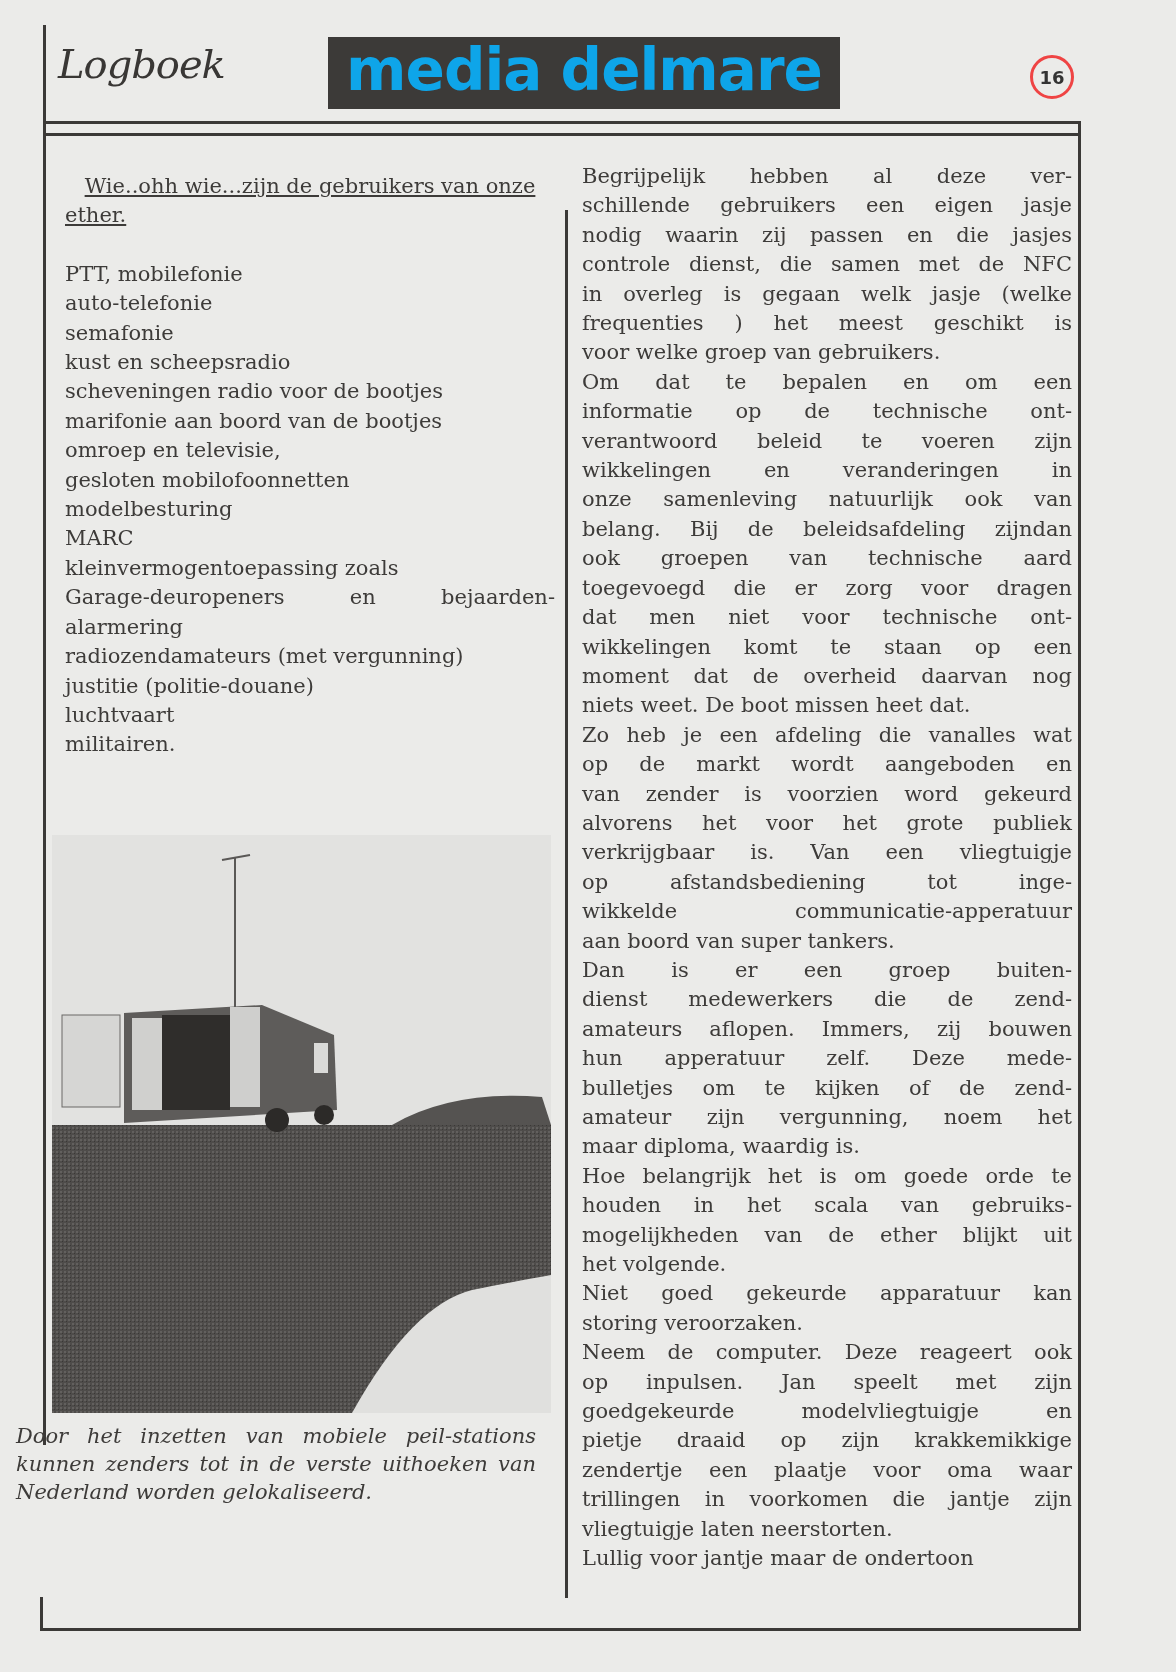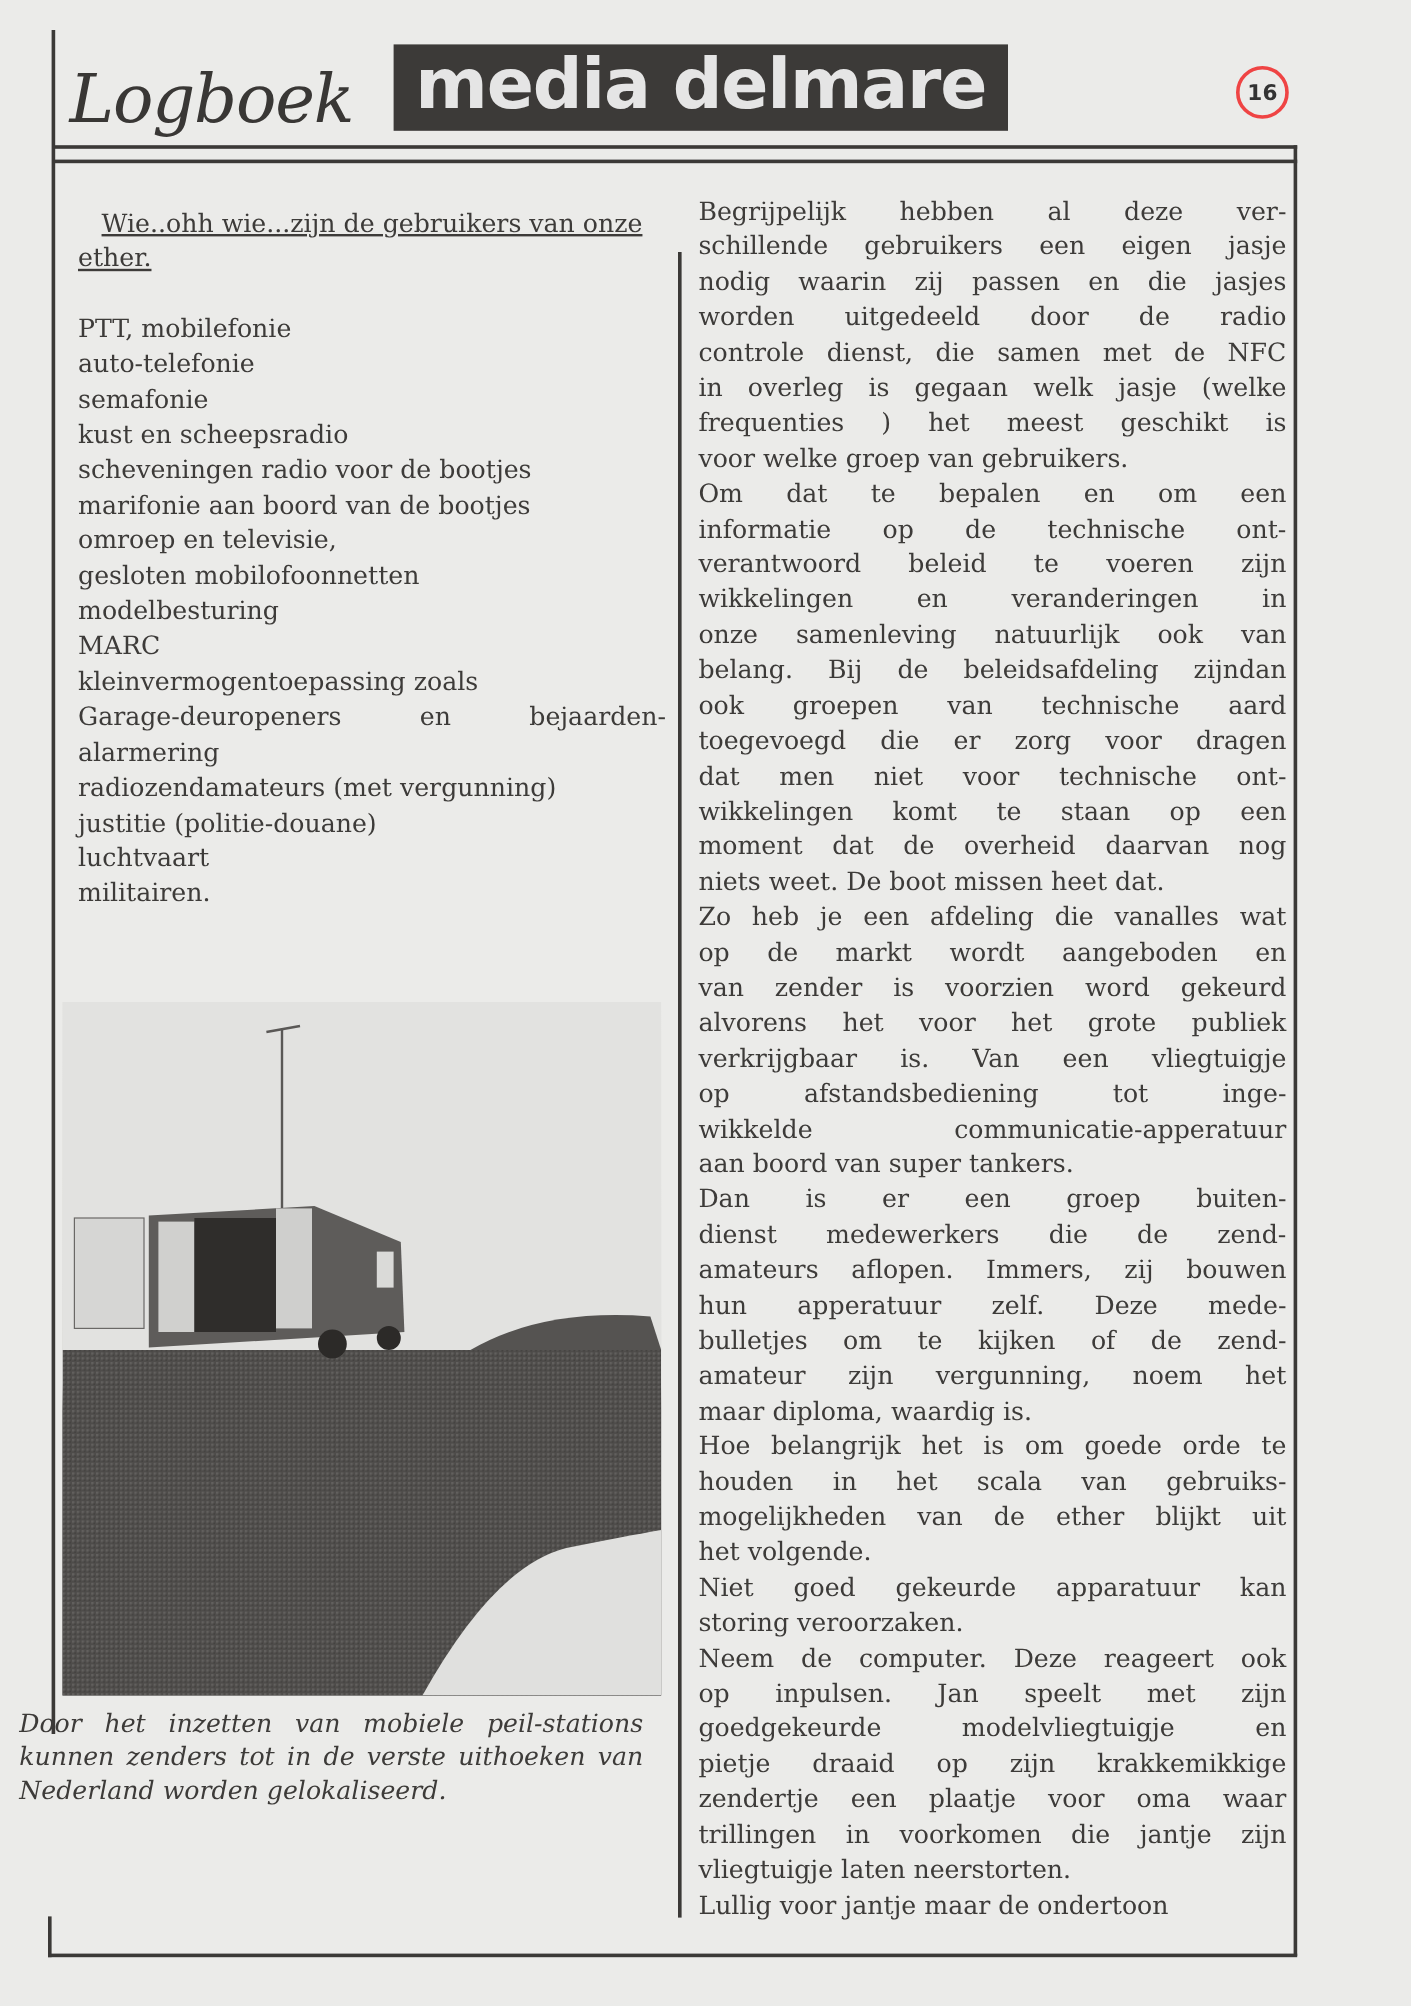--- a/index.html
+++ b/index.html
@@ -7,32 +7,32 @@
     width: 1176px; height: 1672px; position: relative; overflow: hidden;
     background: #ebebe9;
     color: #3a3836;
     font-family: "DejaVu Serif", serif;
   }
   .abs { position: absolute; }
   .frame-line { position: absolute; background: #3b3937; }
 
   
   #logbook {
-    left: 58px; top: 36px; height: 95px; width: 268px;
+    left: 58px; top: 17px; height: 95px; width: 268px;
     font-family: "DejaVu Serif", serif; font-style: italic;
-    font-size: 56px; line-height: 95px; color: #393735; letter-spacing: -1px;
+    font-size: 40px; line-height: 95px; color: #393735; letter-spacing: -1px;
     font-weight: normal;
   }
   #brand-box {
     left: 328px; top: 37px; width: 512px; height: 72px;
     background: #3c3a38;
     display: flex; align-items: center; justify-content: center;
   }
   #brand-text {
-    color: #e5e5e5; font-family: "DejaVu Sans", sans-serif; font-weight: bold;
+    color: #0ea5e9; font-family: "DejaVu Sans", sans-serif; font-weight: bold;
     font-size: 58px; letter-spacing: -1px; line-height: 72px; margin-top: -6px;
   }
   #page-badge {
     left: 1030px; top: 55px; width: 44px; height: 44px;
     border: 3px solid #ef4444; border-radius: 50%; box-sizing: border-box;
     display: flex; align-items: center; justify-content: center;
     font-family: "DejaVu Sans", sans-serif; font-weight: bold; font-size: 18px; color: #333;
   }
 
   
@@ -126,21 +126,20 @@
   </svg>
 </div>
 
 <div id="caption" class="abs para" style="text-align: justify;">Door het inzetten van mobiele peil-stations kunnen zenders tot in de verste uithoeken van Nederland worden gelokaliseerd.</div>
 
 <div id="right-col" class="col">
     <div class="para">
       <span class="rline">Begrijpelijk hebben al deze ver-</span>
       <span class="rline">schillende gebruikers een eigen jasje</span>
       <span class="rline">nodig waarin zij passen en die jasjes</span>
-      <span class="rline">worden uitgedeeld door de radio</span>
       <span class="rline">controle dienst, die samen met de NFC</span>
       <span class="rline">in overleg is gegaan welk jasje (welke</span>
       <span class="rline">frequenties ) het meest geschikt is</span>
       <span class="rline last">voor welke groep van gebruikers.</span>
     </div>
     <div class="para">
       <span class="rline">Om dat te bepalen en om een</span>
       <span class="rline">informatie op de technische ont-</span>
       <span class="rline">verantwoord beleid te voeren zijn</span>
       <span class="rline">wikkelingen en veranderingen in</span>

